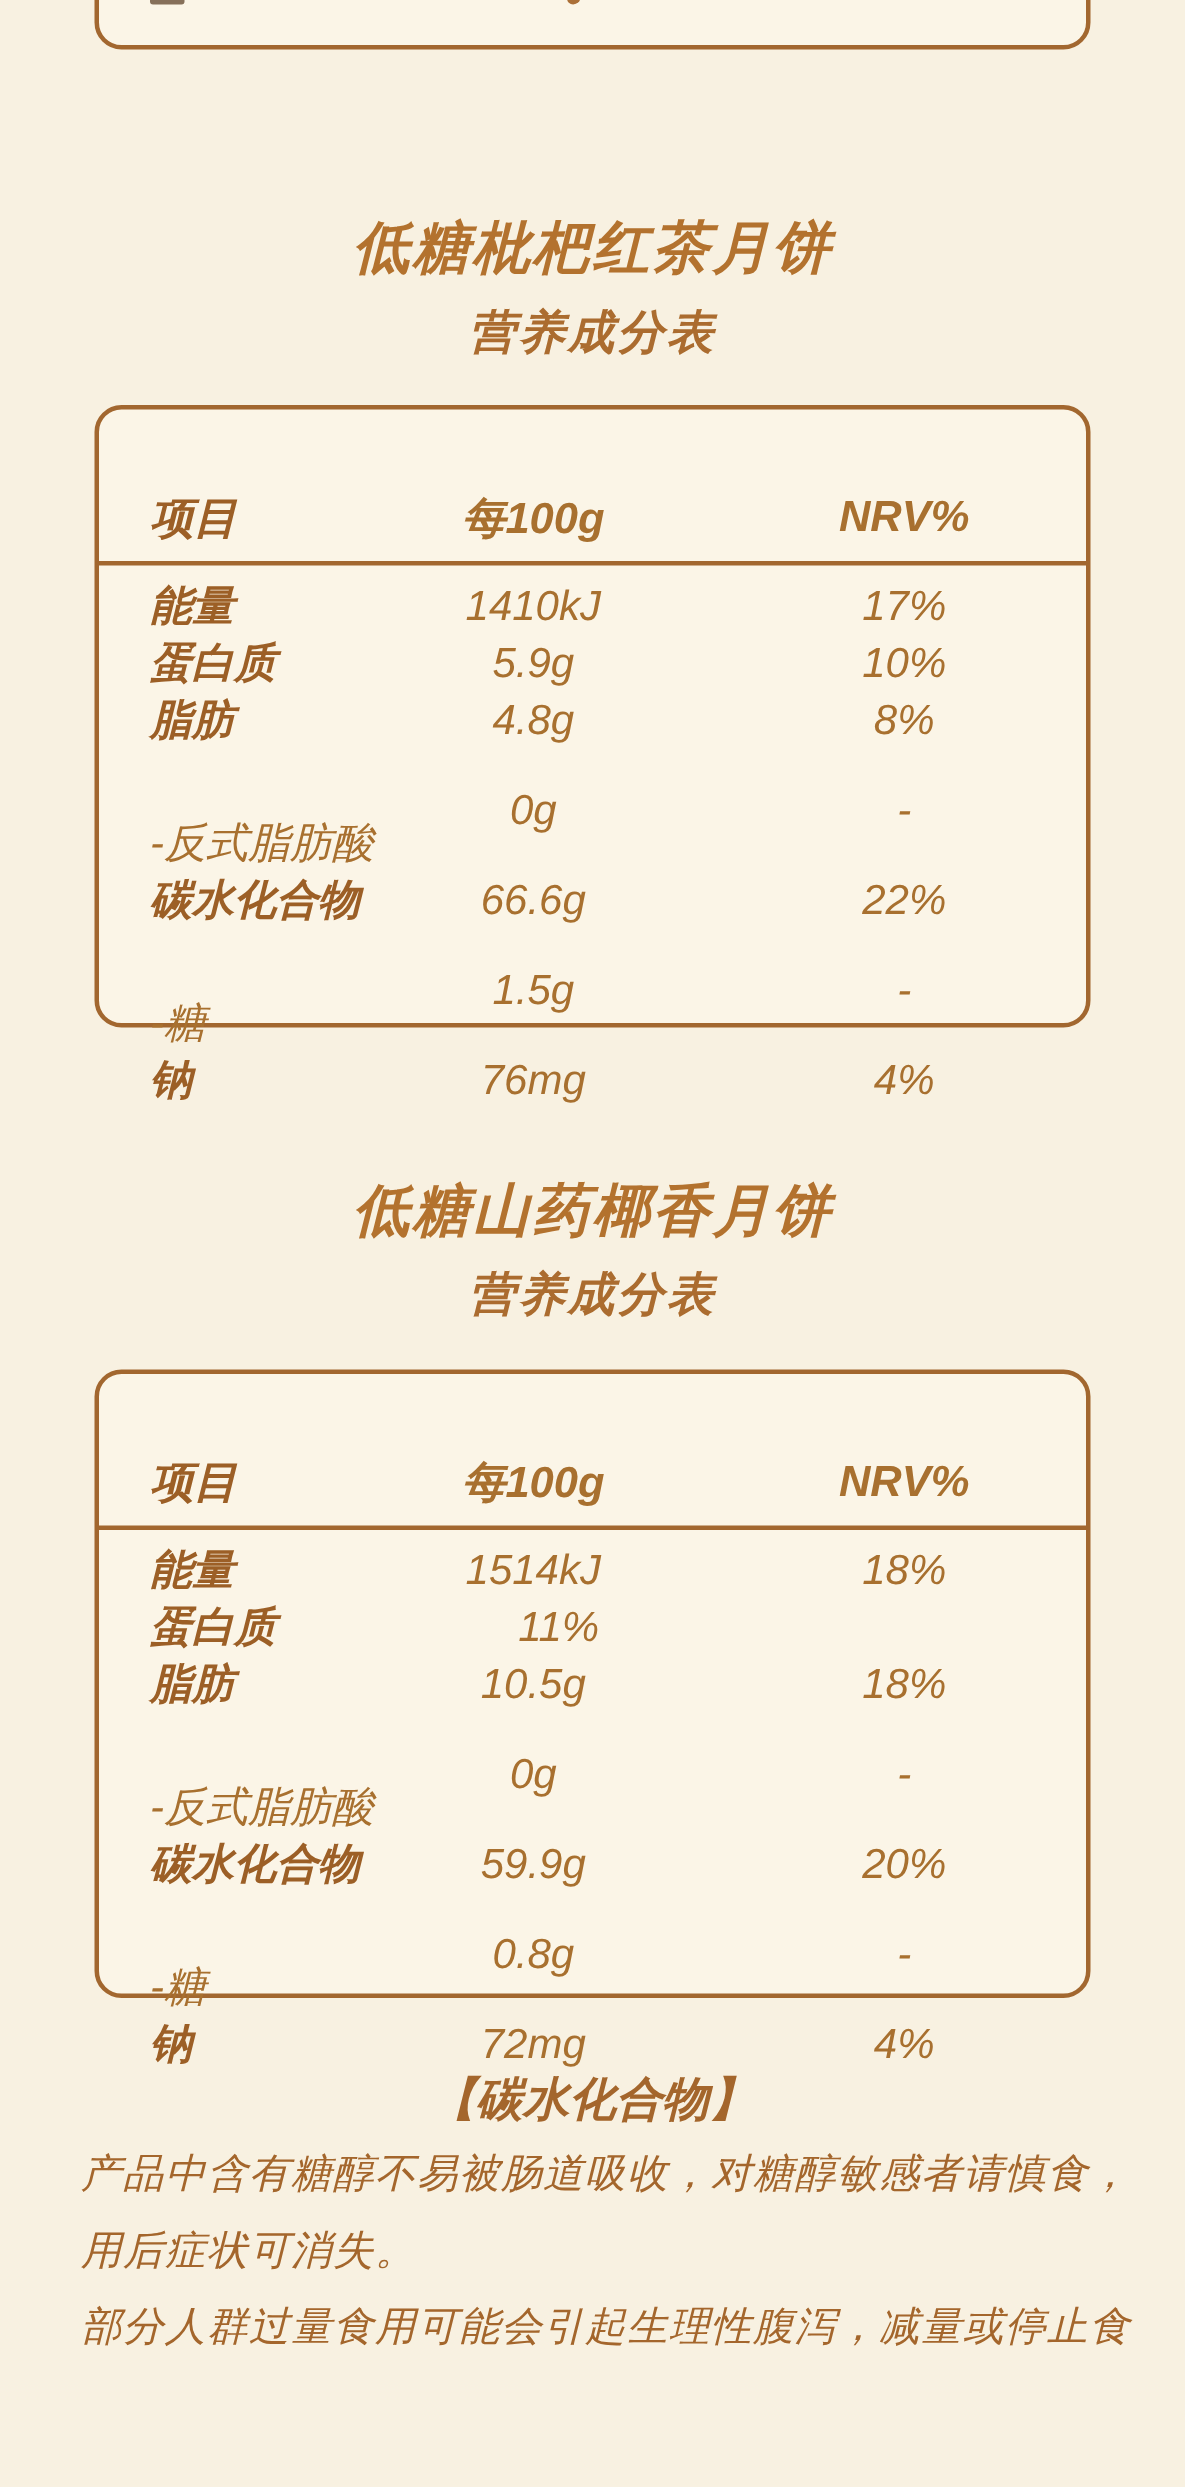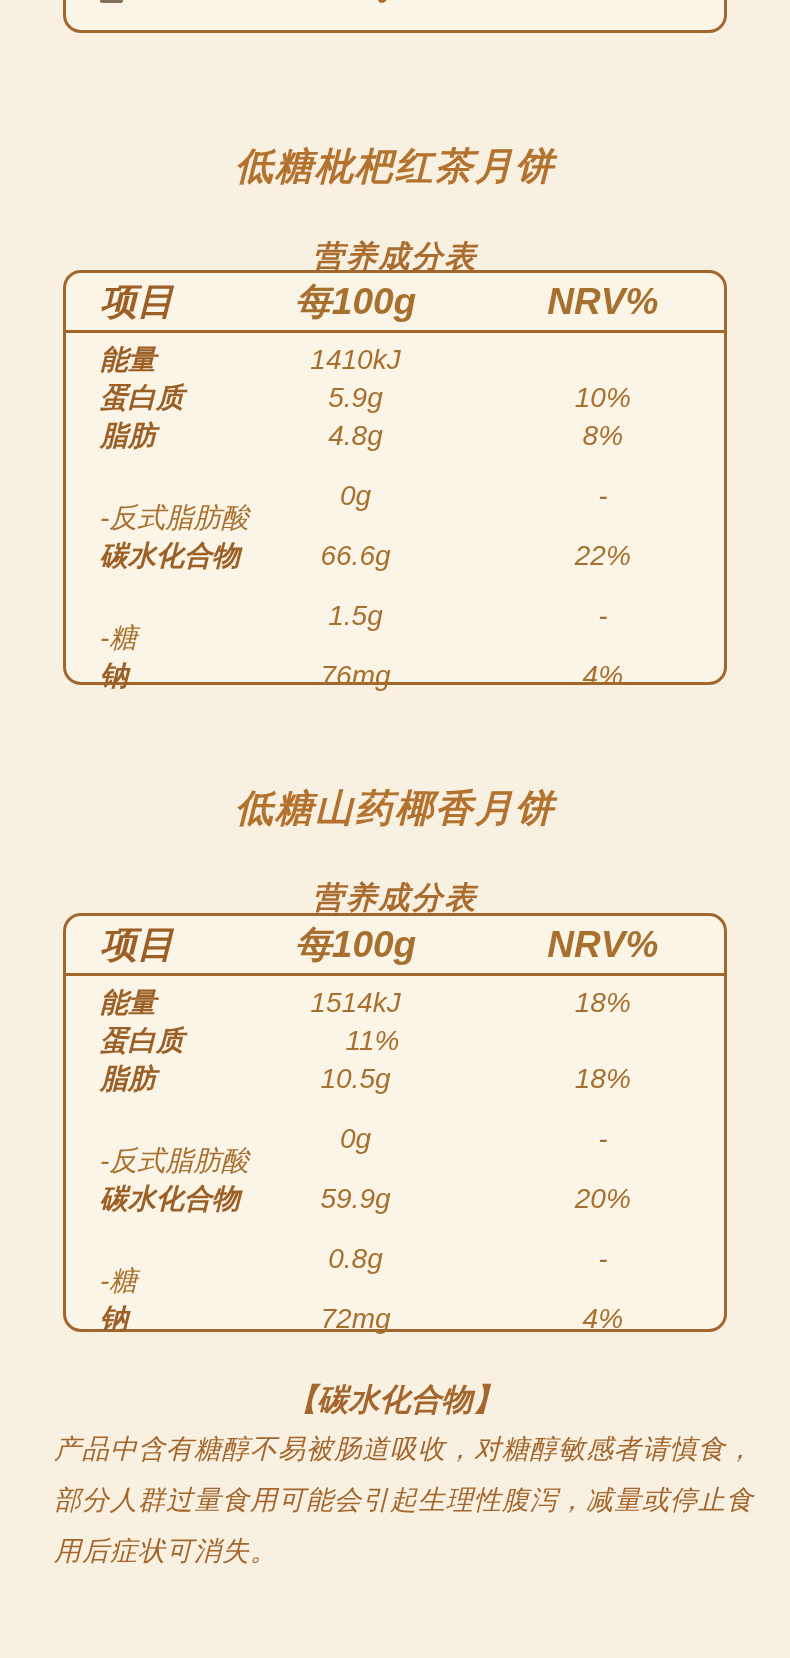--- a/index.html
+++ b/index.html
@@ -31,42 +31,42 @@
 
   
   .sec-title{
     left:0; width:100%; text-align:center;
     font-size:38px; font-weight:bold; line-height:46px;
     color:var(--title); letter-spacing:2px;
   }
   .sec-sub{
     left:0; width:100%; text-align:center;
     font-size:31px; font-weight:bold; line-height:42px;
-    color:#ab6c2f; letter-spacing:2px;margin-top:35px;
+    color:#ab6c2f; letter-spacing:2px;
   }
   #title-1{ top:143px; } #subtitle-1{ top:201px; }
   #title-2{ top:785px; } #subtitle-2{ top:842px; }
 
   
   .ntable{
     left:63px; width:664px;
     background:var(--panel);
     border:3px solid var(--accent);
     border-radius:18px;
     display:flex; flex-direction:column;
   }
   #table-1{ top:270px; height:415px; }
   #table-2{ top:913px; height:419px; }
 
   .thead{
     flex:0 0 60px;
     border-bottom:3px solid var(--accent);
     display:grid; grid-template-columns:30% 28% 42%;
     align-items:center;
-    font-size:37px; font-weight:bold; color:var(--strong);
+    font-size:29px; font-weight:bold; color:var(--strong);margin-top:44px;
   }
   .tbody{
     flex:1 1 auto;
     display:flex; flex-direction:column;
     padding:8px 0 12px;
   }
   .row{
     flex:1;
     display:grid; grid-template-columns:30% 28% 42%;
     align-items:center;
@@ -103,20 +103,21 @@
 <div id="table-1" class="abs ntable">
   <div class="thead">
     <div class="c-label">项目</div>
     <div class="c-value">每100g</div>
     <div class="c-nrv">NRV%</div>
   </div>
   <div class="tbody">
       <div class="row">
     <div class="c-label">能量</div>
     <div class="c-value">1410kJ</div>
+    <div class="c-nrv">17%</div>
   </div>
       <div class="row">
     <div class="c-label">蛋白质</div>
     <div class="c-value">5.9g</div>
     <div class="c-nrv">10%</div>
   </div>
       <div class="row">
     <div class="c-label">脂肪</div>
     <div class="c-value">4.8g</div>
     <div class="c-nrv">8%</div>
@@ -187,15 +188,15 @@
     <div class="c-label">钠</div>
     <div class="c-value">72mg</div>
     <div class="c-nrv">4%</div>
   </div>
     </div>
 </div>
 
 <div class="abs notice-heading">【碳水化合物】</div>
 <div class="abs notice-body">
   <div class="notice-line">产品中含有糖醇不易被肠道吸收，对糖醇敏感者请慎食，</div>
+  <div class="notice-line">用后症状可消失。</div>
   <div class="notice-line">部分人群过量食用可能会引起生理性腹泻，减量或停止食</div>
-  <div class="notice-line">用后症状可消失。</div>
 </div>
 
 </body></html>

